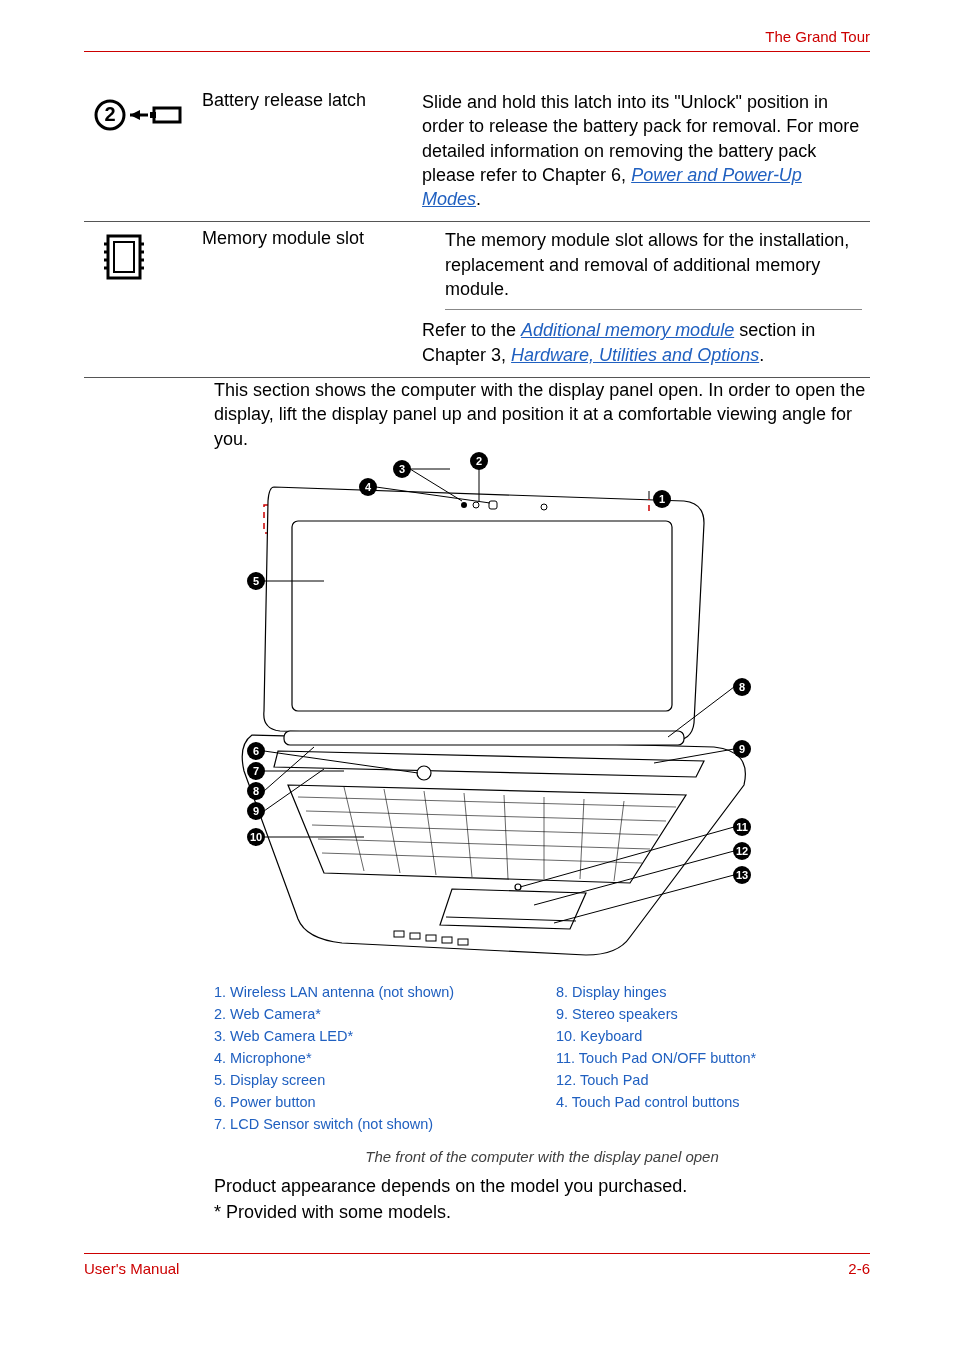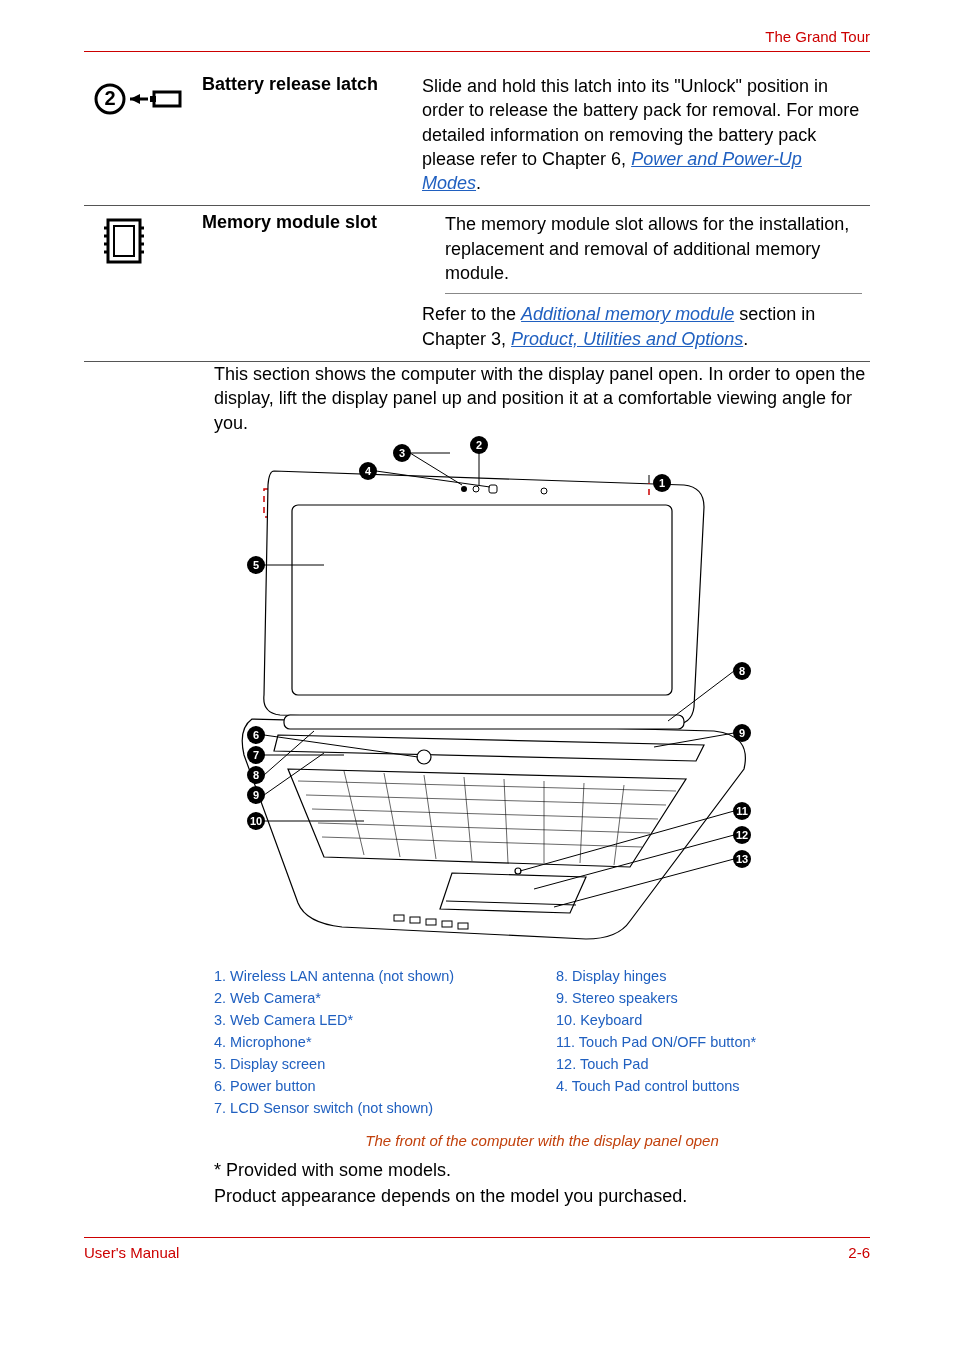--- a/index.html
+++ b/index.html
@@ -12,34 +12,34 @@
   }
   .page {
     padding: 28px 84px 30px 84px;
   }
   .header {
     text-align: right;
     color: #c00;
     font-size: 15px;
     padding-bottom: 6px;
     border-bottom: 1.5px solid #c00;
-    margin-bottom: 16px;
+    margin-bottom: 32px;
   }
   .features-table {
     width: 100%;
     border-collapse: collapse;
     margin-left: 0;
   }
   .features-table td {
     vertical-align: top;
     padding: 6px 8px 10px 8px;
     border-bottom: 1px solid #555;
   }
   .features-table .icon-cell { width: 110px; }
-  .features-table .name-cell { width: 220px; font-weight: bold; }
+  .features-table .name-cell { width: 220px; font-weight: normal; }
   .features-table .desc-cell { line-height: 1.35; }
   .link { color: #2060c0; font-style: italic; }
   h2.section-heading {
     color: #c00;
     font-size: 28px;
     font-weight: bold;
     margin-top: 30px;
     margin-bottom: 14px;
   }
   .body-text {
@@ -58,21 +58,21 @@
   }
   .legend-cols {
     display: flex;
     gap: 28px;
   }
   .legend-col { flex: 1; }
   .legend-item { margin-bottom: 6px; }
   .caption {
     text-align: center;
     font-style: italic;
-    color: #c2410c;
+    color: #404040;
     font-size: 15px;
     margin: 10px 0 8px 0;
   }
   .after-caption {
     margin-left: 130px;
     line-height: 1.45;
   }
   .footer {
     display: flex;
     justify-content: space-between;
@@ -145,21 +145,21 @@
           <line x1="48" y1="40" x2="52" y2="40" stroke="#000" stroke-width="3"></line>
         </svg>
       </span>
     </td>
     <td class="name-cell">Memory module slot</td>
     <td class="desc-cell">
       <div style="padding-bottom:8px;border-bottom:1px solid #888;margin-bottom:8px;margin-left:23px;">
         <span>The memory module slot allows for the installation, replacement and removal of additional memory module.</span>
       </div>
       <div>
-        <span>Refer to the </span><a href="#" class="link">Additional memory module</a><span> section in Chapter 3, </span><a href="#" class="link">Product, Utilities and Options</a><span>.</span>
+        <span>Refer to the </span><a href="#" class="link">Additional memory module</a><span> section in Chapter 3, </span><a href="#" class="link">Hardware, Utilities and Options</a><span>.</span>
       </div>
     </td>
   </tr>
 </tbody>
     </table>
 
 
 <p class="body-text">This section shows the computer with the display panel open. In order to open the display, lift the display panel up and position it at a comfortable viewing angle for you.</p>
 
 <div class="figure">
@@ -298,22 +298,22 @@
       <div class="legend-item">10. Keyboard</div>
       <div class="legend-item">11. Touch Pad ON/OFF button*</div>
       <div class="legend-item">12. Touch Pad</div>
       <div class="legend-item">4. Touch Pad control buttons</div>
     </div>
   </div>
   <div class="caption">The front of the computer with the display panel open</div>
 </div>
 
 <div class="after-caption">
+  <div>Product appearance depends on the model you purchased.</div>
   <div>* Provided with some models.</div>
-  <div>Product appearance depends on the model you purchased.</div>
 </div>
 
 <div class="footer">
   <span>User's Manual</span>
   <span>2-6</span>
 </div>
 
 </div>
 
 </body></html>

